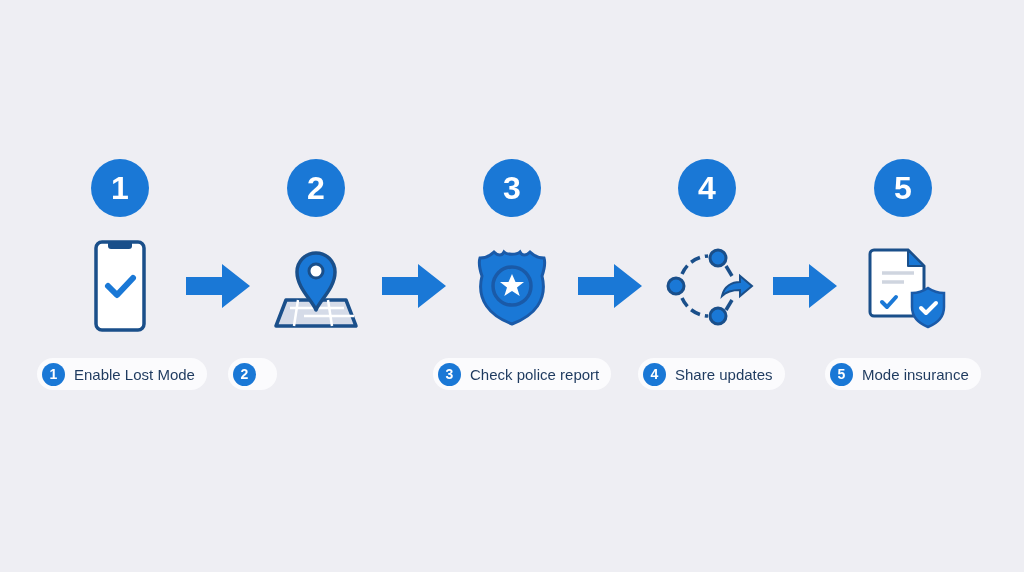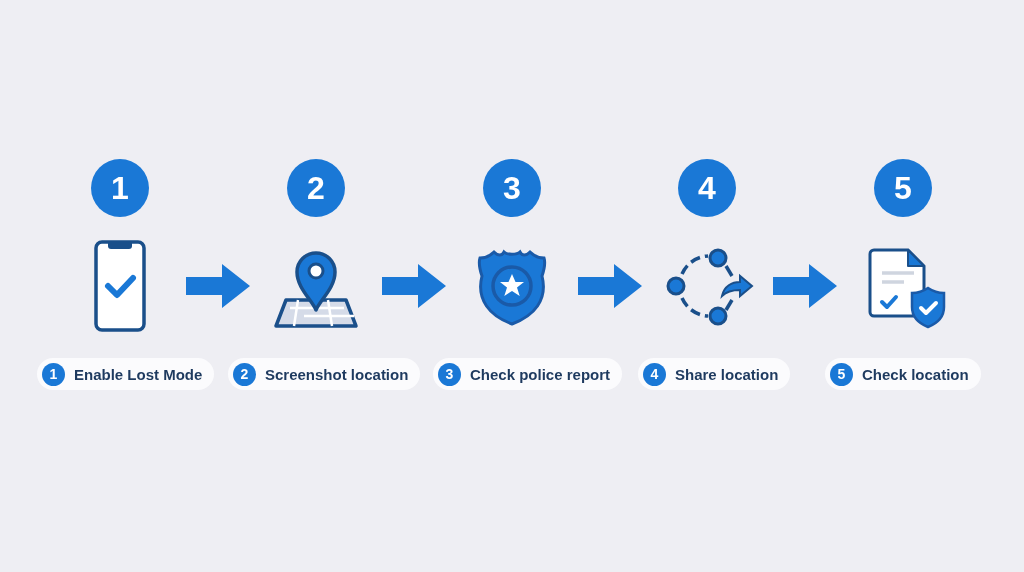--- a/index.html
+++ b/index.html
@@ -2,21 +2,21 @@
 <html><head>
 <meta charset="utf-8">
 <style>
   html,body{margin:0;padding:0;}
   body{width:1024px;height:572px;background:#eeeef3;font-family:"Liberation Sans",sans-serif;position:relative;overflow:hidden;}
   .badge{position:absolute;width:58px;height:58px;border-radius:50%;background:#1a78d6;color:#fff;font-weight:bold;font-size:32px;display:flex;align-items:center;justify-content:center;}
   .icon{position:absolute;width:96px;height:96px;}
   .arrow{position:absolute;width:64px;height:44px;}
   .pill{position:absolute;top:358px;height:32px;border-radius:16px;background:#fbfbfd;display:flex;align-items:center;padding:0 12px 0 5px;box-sizing:border-box;white-space:nowrap;}
   .pill .num{width:23px;height:23px;border-radius:50%;background:#1a78d6;color:#fff;font-size:14px;font-weight:bold;display:flex;align-items:center;justify-content:center;margin-right:9px;}
-  .pill .lbl{color:#1e3a5f;font-size:15px;font-weight:bold;}
+  .pill .lbl{color:#1e3a5f;font-size:15px;font-weight:normal;}
 </style>
 </head>
 <body>
 
 <div class="badge" style="left:91px;top:159px;">1</div>
 <div class="badge" style="left:287px;top:159px;">2</div>
 <div class="badge" style="left:483px;top:159px;">3</div>
 <div class="badge" style="left:678px;top:159px;">4</div>
 <div class="badge" style="left:874px;top:159px;">5</div>
 
@@ -71,26 +71,25 @@
 <svg class="arrow" style="left:773px;top:264px;" viewBox="0 0 64 44">
     <path d="M0 13 h36 v-13 l28 22 l-28 22 v-13 h-36z" fill="#1a78d6"></path>
   </svg>
 
 <div class="pill" style="left:37px;">
   <span class="num">1</span>
   <span class="lbl">Enable Lost Mode</span>
 </div>
 <div class="pill" style="left:228px;">
   <span class="num">2</span>
-  <span class="lbl">Screenshot location</span>
 </div>
 <div class="pill" style="left:433px;">
   <span class="num">3</span>
   <span class="lbl">Check police report</span>
 </div>
 <div class="pill" style="left:638px;">
   <span class="num">4</span>
-  <span class="lbl">Share location</span>
+  <span class="lbl">Share updates</span>
 </div>
 <div class="pill" style="left:825px;">
   <span class="num">5</span>
-  <span class="lbl">Check location</span>
+  <span class="lbl">Mode insurance</span>
 </div>
 
 </body></html>

